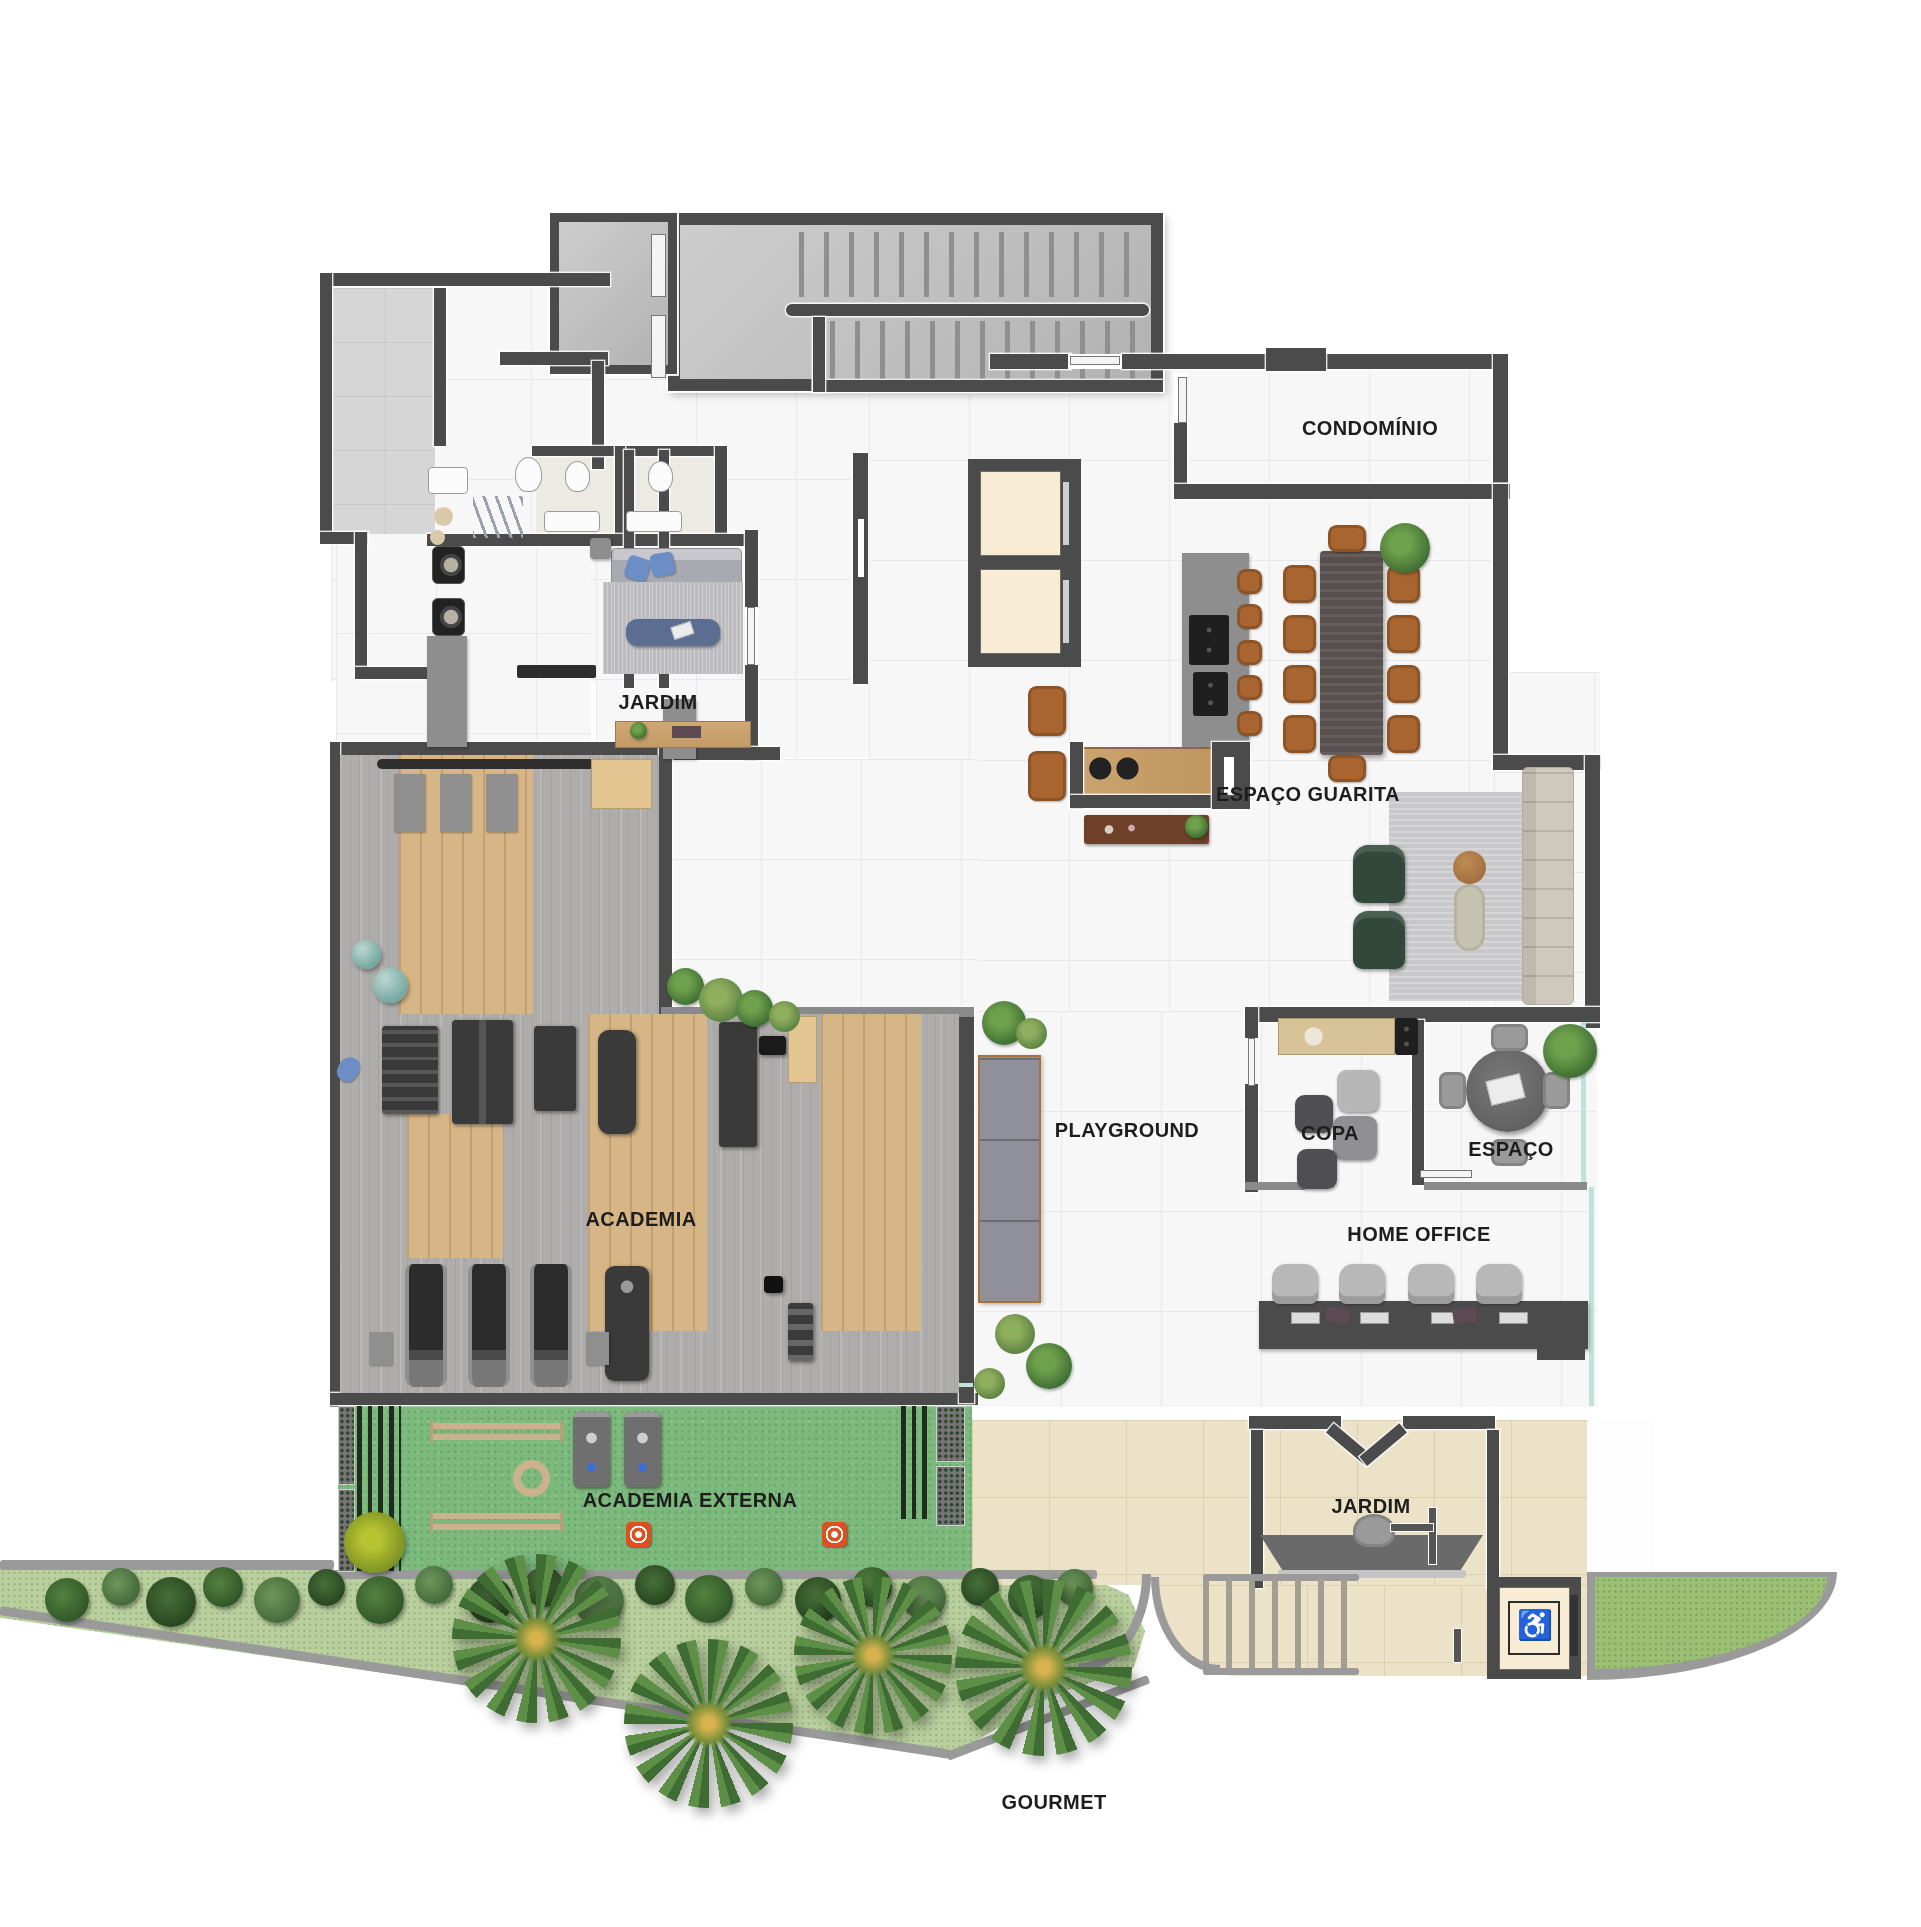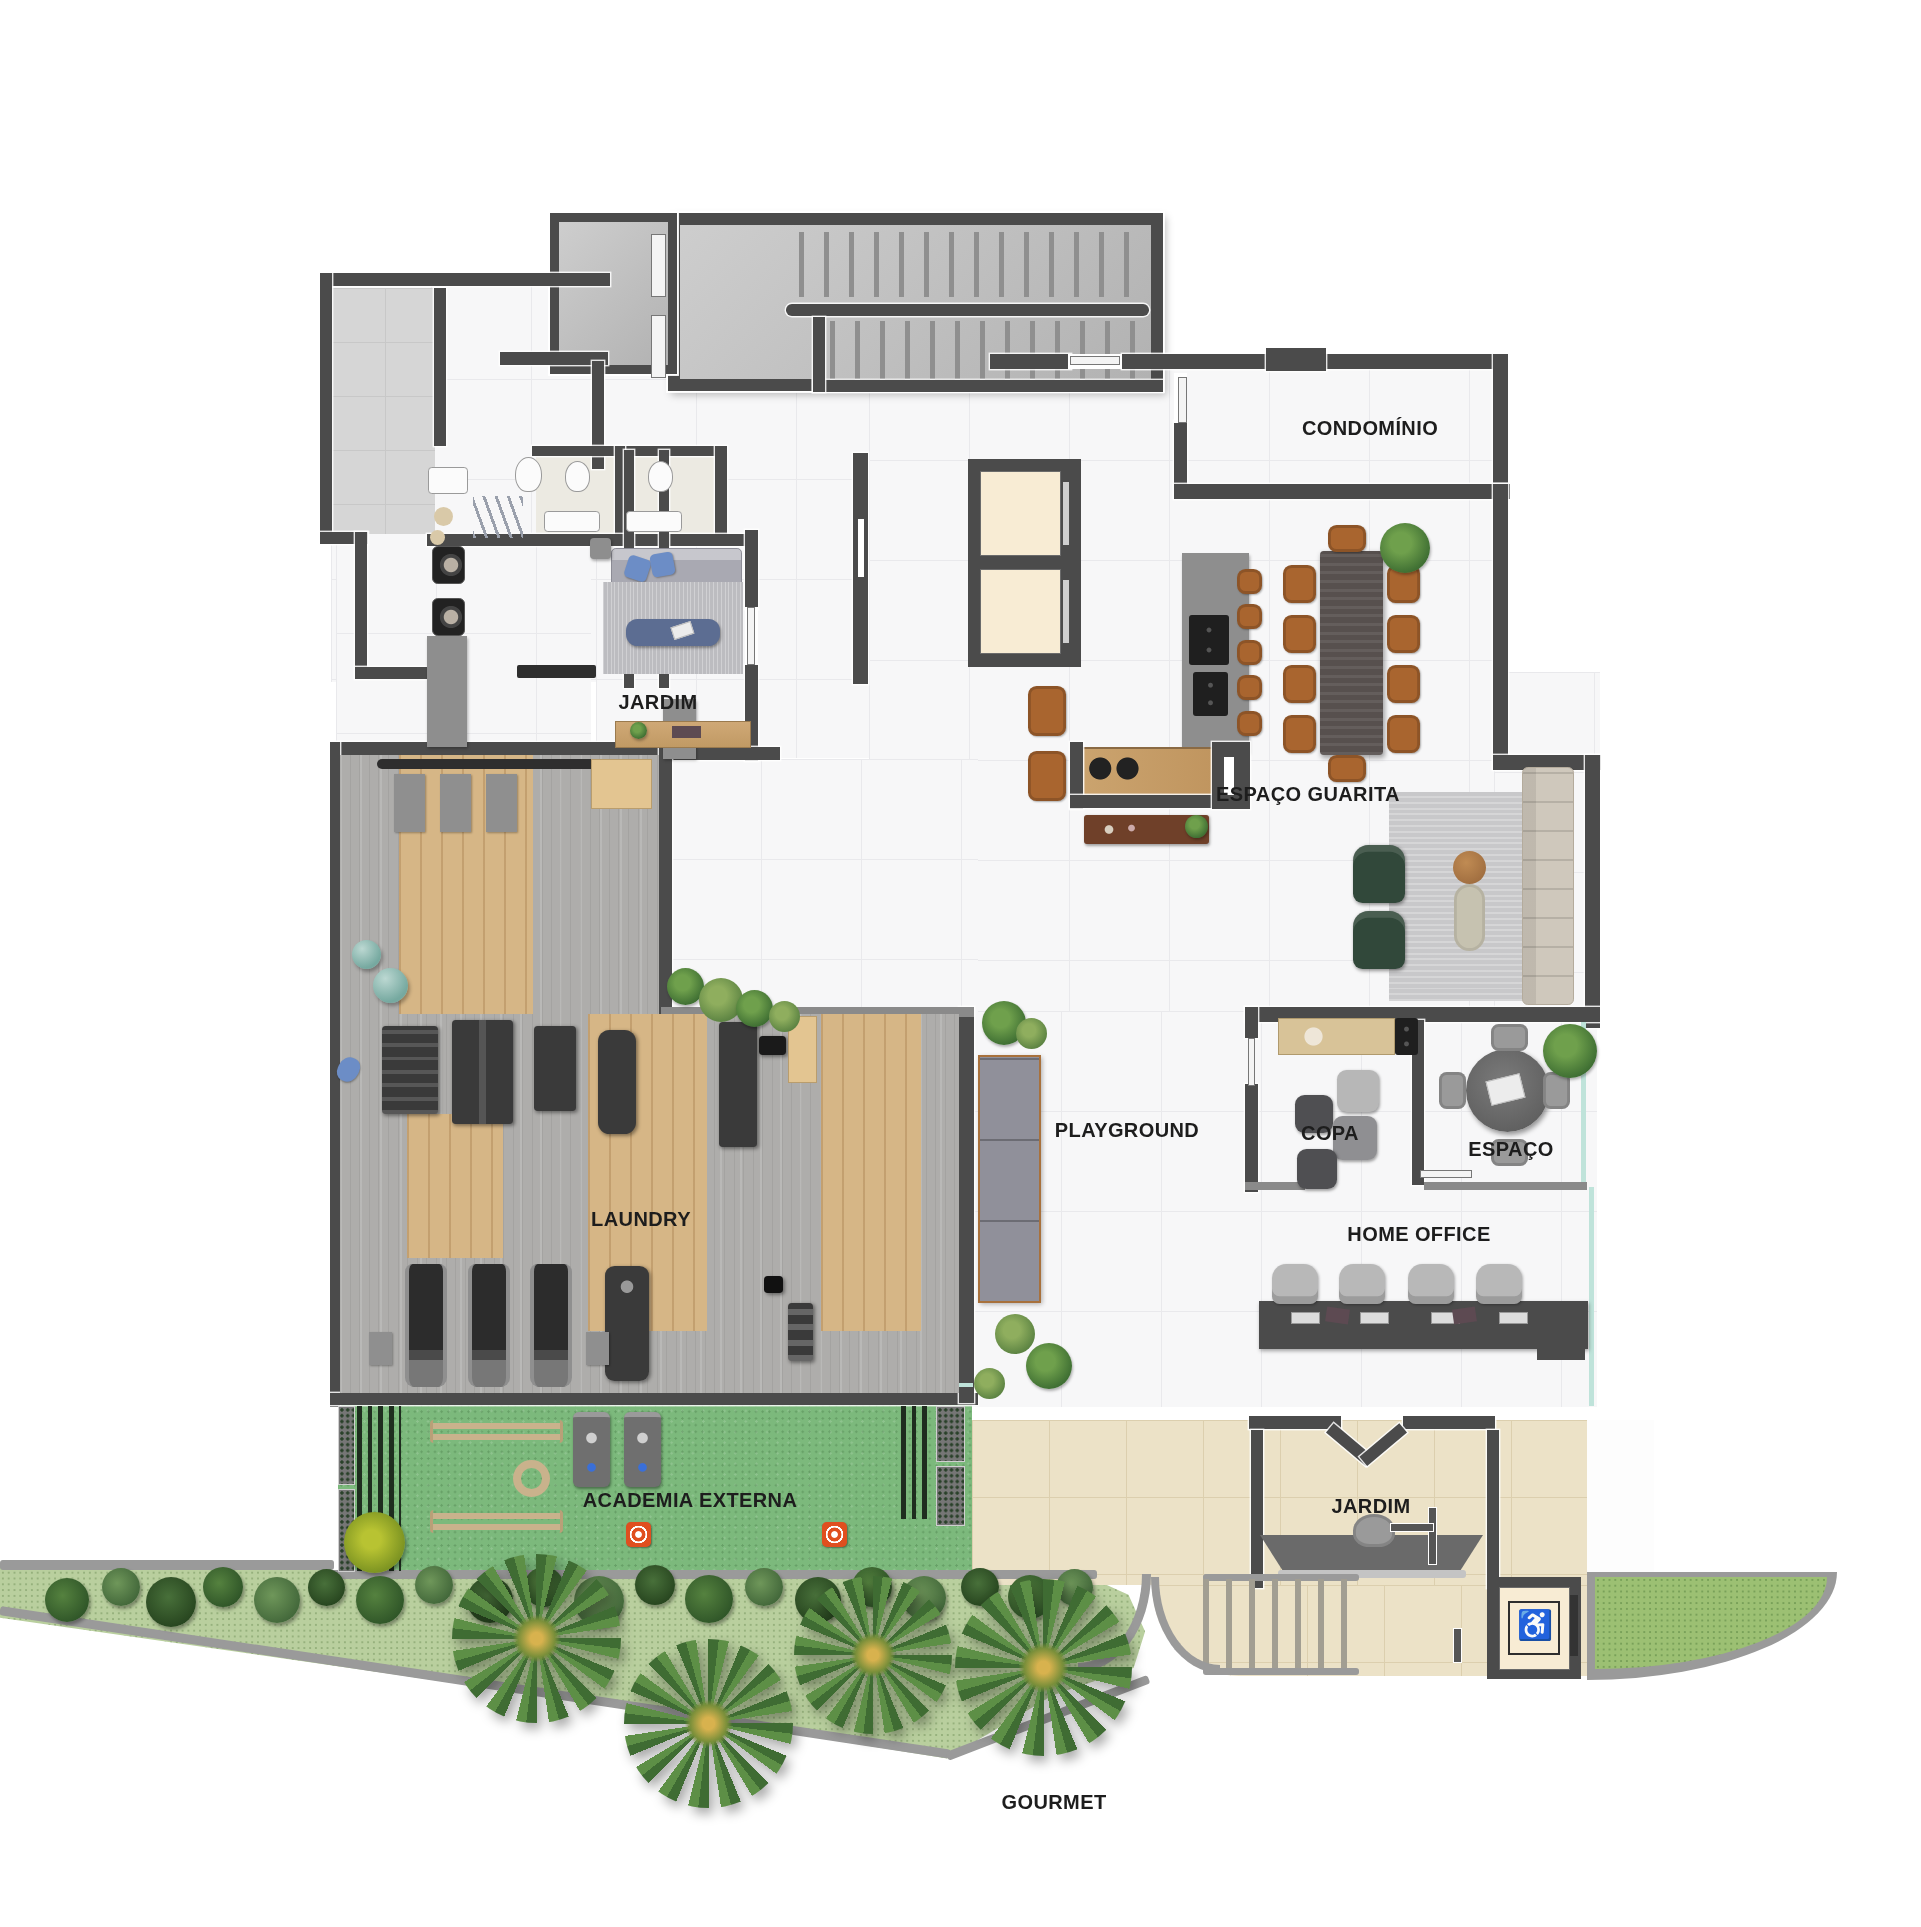--- a/index.html
+++ b/index.html
@@ -366,21 +366,21 @@
     <div class="s bush3" style="left: 961px; top: 1568px; width: 38px; height: 38px;"></div>
     <div class="s bush1" style="left: 1008px; top: 1575px; width: 44px; height: 44px;"></div>
     <div class="s bush2" style="left: 1056px; top: 1569px; width: 37px; height: 37px;"></div>
     <div class="s palm" style="left: 452px; top: 1554px; width: 169px; height: 169px;"></div>
     <div class="s palm" style="left: 624px; top: 1639px; width: 169px; height: 169px;"></div>
     <div class="s palm" style="left: 794px; top: 1576px; width: 158px; height: 158px;"></div>
     <div class="s palm" style="left: 955px; top: 1579px; width: 177px; height: 177px;"></div>
     <div class="lbl" style="left:1370px;top:428px">CONDOMÍNIO</div>
   <div class="lbl" style="left:658px;top:702px">JARDIM</div>
   <div class="lbl" style="left:1308px;top:794px">ESPAÇO GUARITA</div>
-  <div class="lbl" style="left:641px;top:1219px">LAUNDRY</div>
+  <div class="lbl" style="left:641px;top:1219px">ACADEMIA</div>
   <div class="lbl" style="left:1127px;top:1130px">PLAYGROUND</div>
   <div class="lbl" style="left:1330px;top:1133px">COPA</div>
   <div class="lbl" style="left:1511px;top:1149px">ESPAÇO</div>
   <div class="lbl" style="left:1419px;top:1234px">HOME OFFICE</div>
   <div class="lbl" style="left:690px;top:1500px">ACADEMIA EXTERNA</div>
   <div class="lbl" style="left:1371px;top:1506px">JARDIM</div>
   <div class="lbl" style="left:1054px;top:1802px">GOURMET</div>
 </div>
 
 

